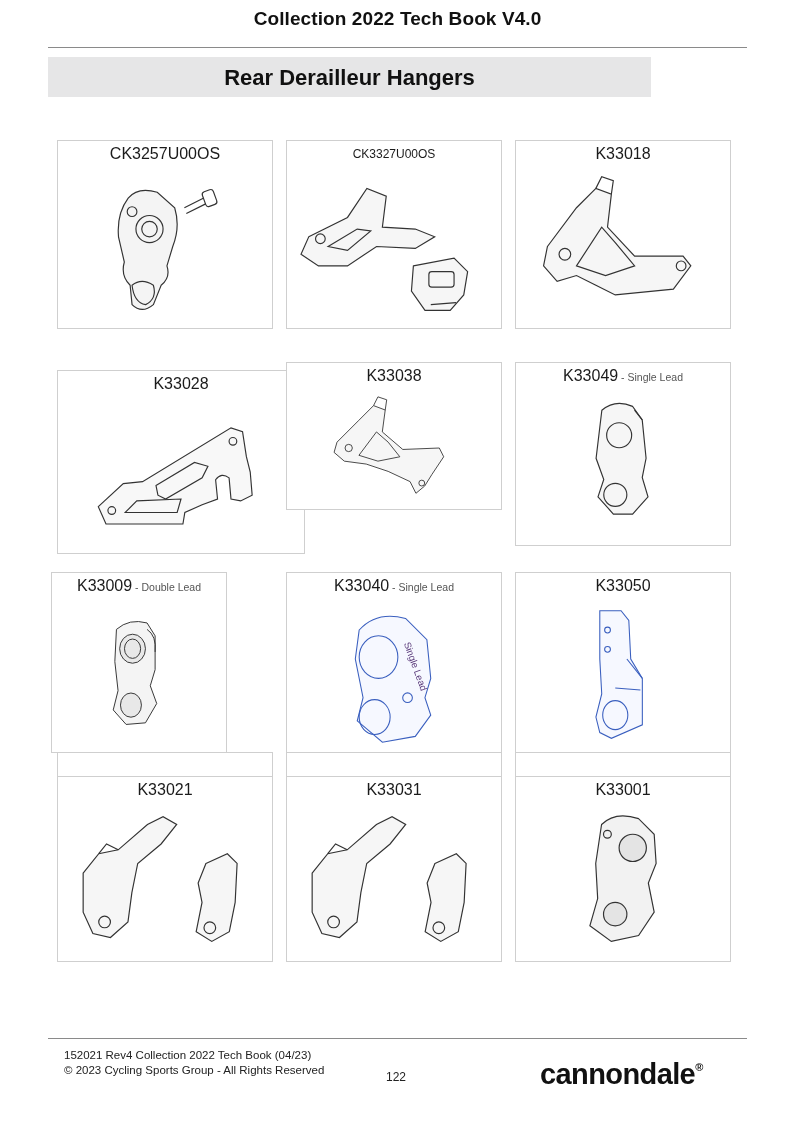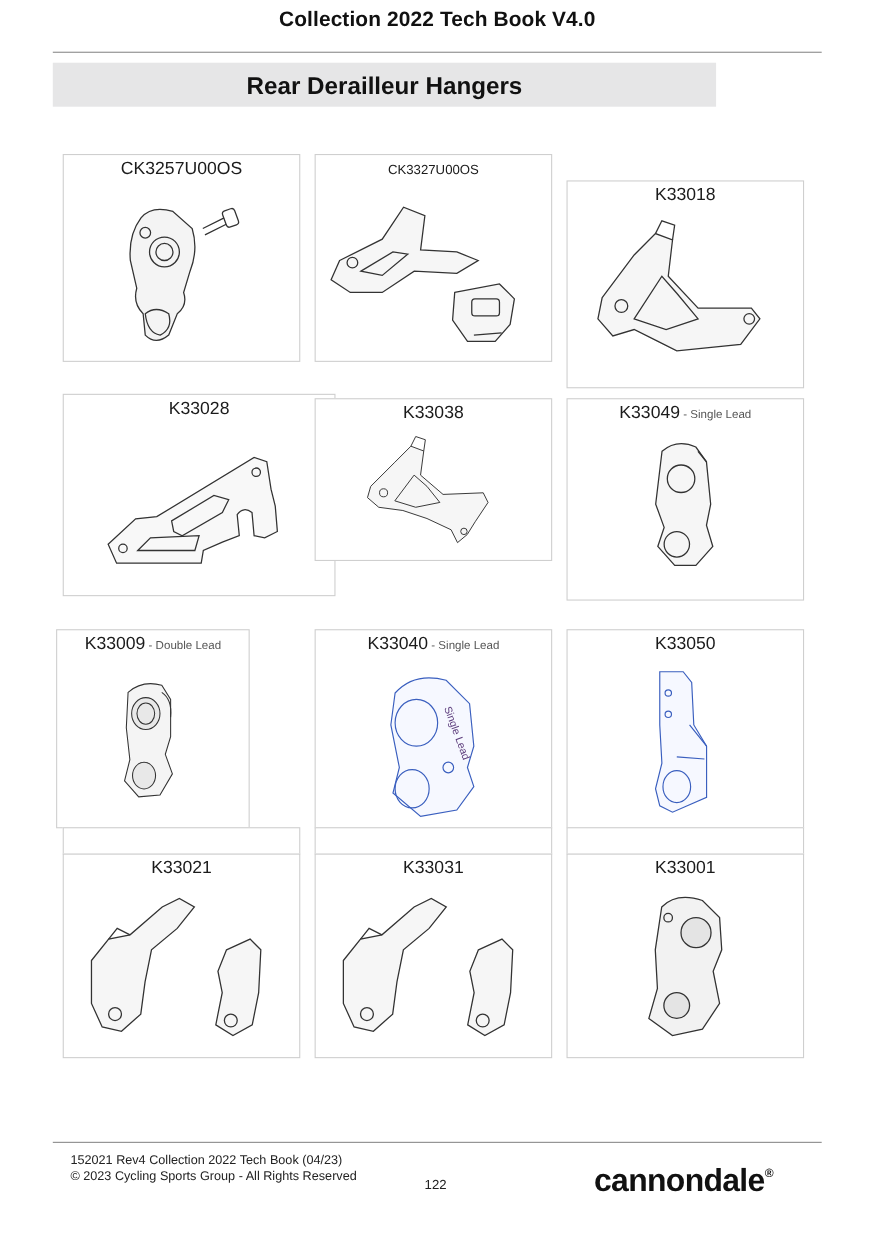--- a/index.html
+++ b/index.html
@@ -53,34 +53,34 @@
       <path d="M20 70 L60 50 L80 20 L100 28 L96 60 L130 62 L150 70 L130 82 L90 80 L60 100 L30 100 L12 88 Z" fill="#f6f6f6"></path>
       <path d="M40 80 L70 62 L84 64 L60 84 Z"></path>
       <circle cx="32" cy="72" r="5"></circle>
       <path d="M128 100 L170 92 L184 106 L180 130 L166 146 L140 146 L126 126 Z" fill="#f6f6f6"></path>
       <rect x="144" y="106" width="26" height="16" rx="3"></rect>
       <path d="M146 140 L172 138"></path>
     </svg>
   </div>
 </div>
 
-<div class="cell" style="left:515px;top:140px;width:216px;height:189px;margin-top:24px;">
+<div class="cell" style="left:515px;top:140px;width:216px;height:189px;">
   <div class="cell-label"><span>K33018</span></div>
   <div class="drawing">
     <svg viewBox="0 0 216 160" fill="none" stroke="#333" stroke-width="1.2">
       <path d="M30 80 L60 40 L80 20 L96 26 L92 60 L120 90 L170 90 L178 100 L160 124 L100 130 L80 120 L60 110 L40 116 L26 100 Z" fill="#f6f6f6"></path>
       <path d="M60 100 L86 60 L100 76 L120 100 L90 110 Z"></path>
       <circle cx="48" cy="88" r="6"></circle>
         <circle cx="168" cy="100" r="5"></circle>
       <path d="M80 20 L86 8 L98 12 L96 26"></path>
     </svg>
   </div>
 </div>
 
-<div class="cell" style="left:57px;top:358px;width:248px;height:184px;">
+<div class="cell" style="left:57px;top:370px;width:248px;height:184px;">
   <div class="cell-label"><span>K33028</span></div>
   <div class="drawing">
     <svg viewBox="0 0 216 156" fill="none" stroke="#333" stroke-width="1.2">
       <path d="M22 112 L48 88 L68 86 L160 30 L172 34 L176 60 L180 76 L182 100 L170 106 L160 104 L158 82 Q150 76 144 84 L146 104 L130 110 L112 118 L110 130 L30 130 Z" fill="#f8f8f8"></path>
       <path d="M82 90 L122 66 L136 70 L130 82 L92 104 L84 100 Z"></path>
       <path d="M50 118 L62 106 L108 104 L104 118 Z"></path>
       <circle cx="36" cy="116" r="4"></circle>
         <circle cx="162" cy="44" r="4"></circle>
     </svg>
   </div>

